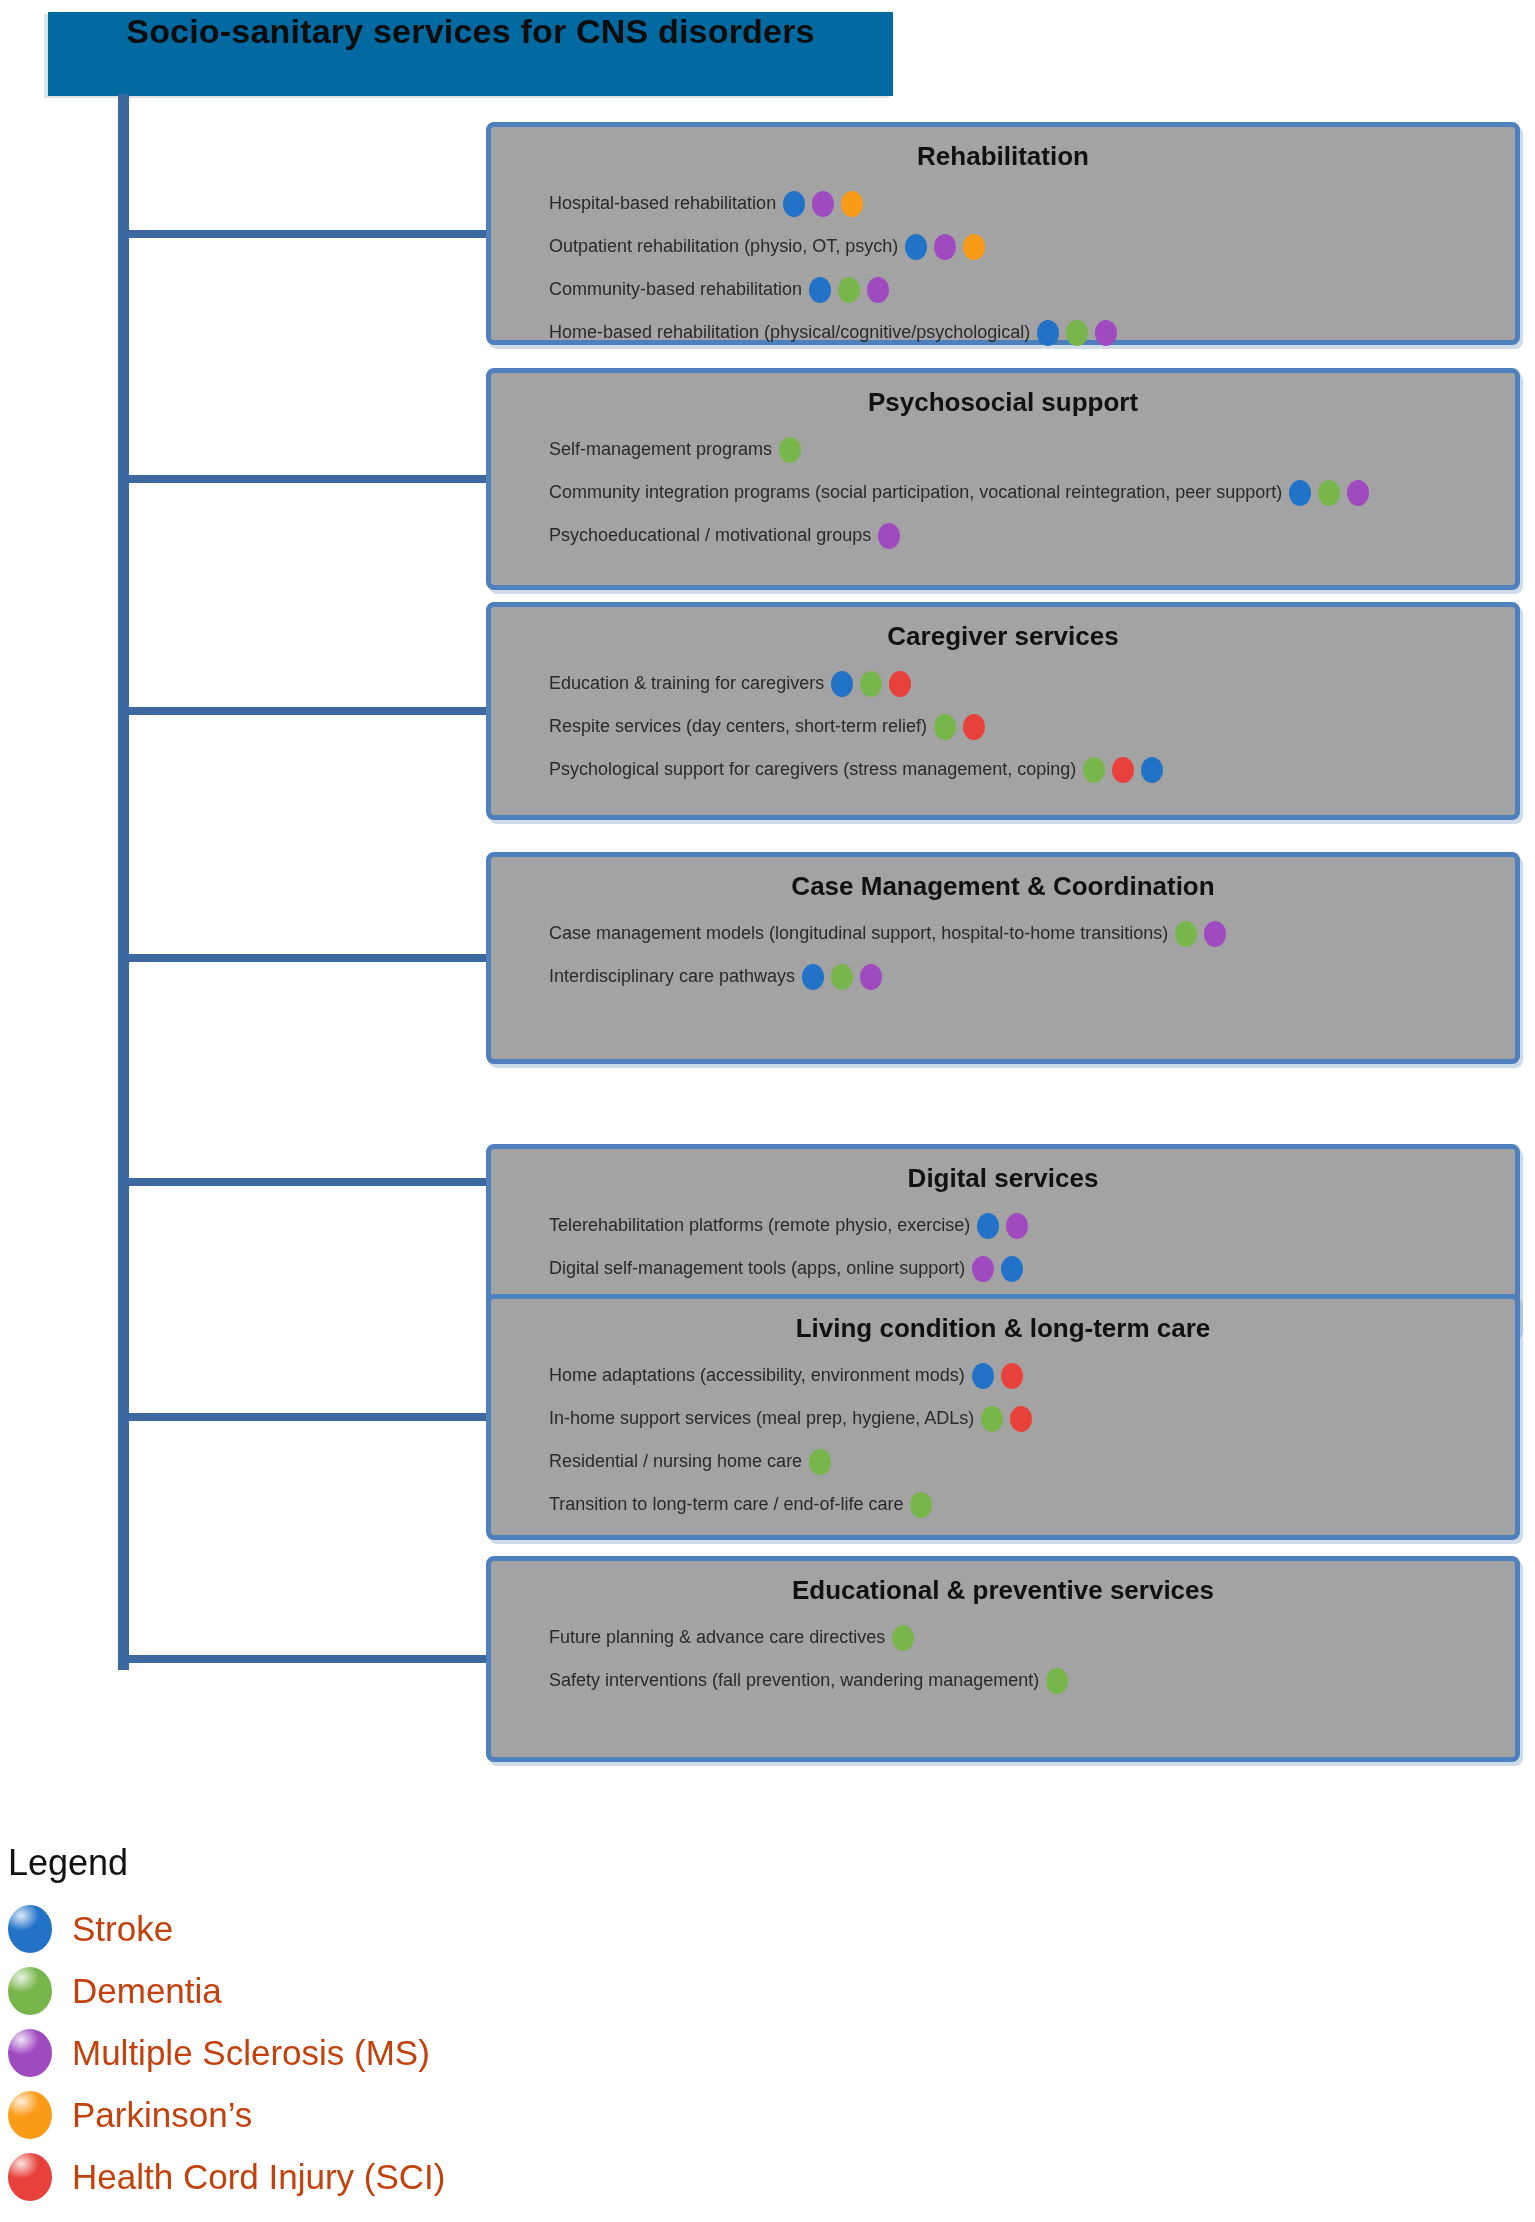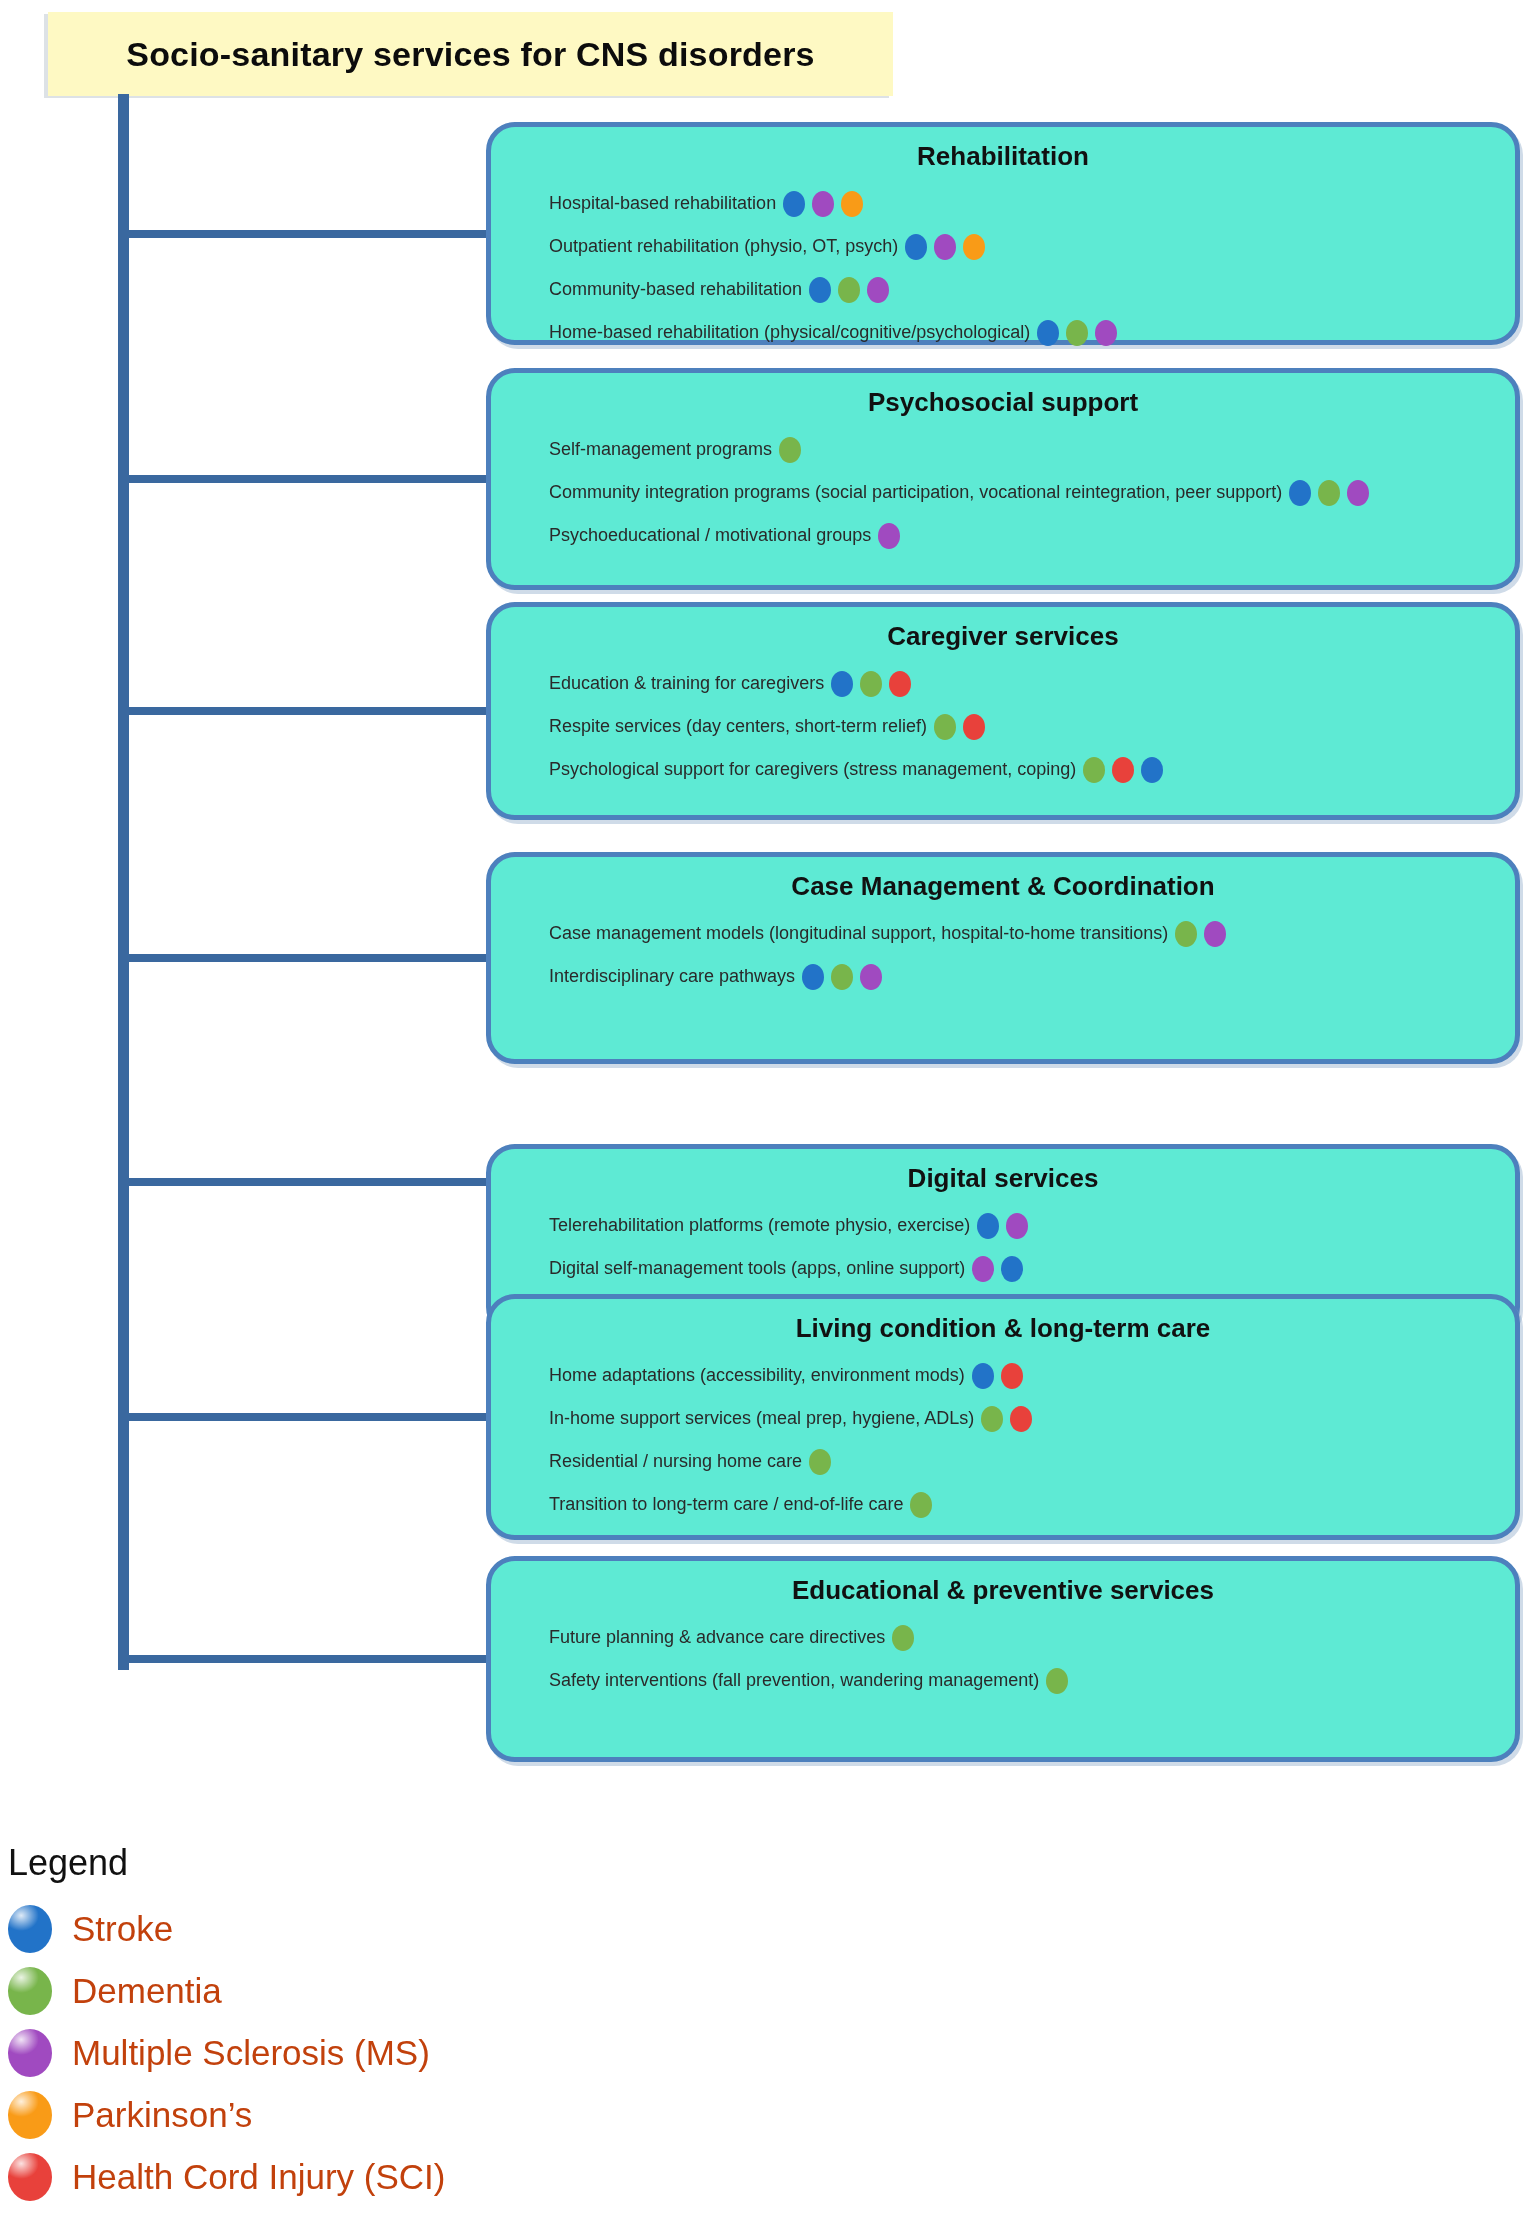--- a/index.html
+++ b/index.html
@@ -6,41 +6,41 @@
   #canvas{
     position:relative;
     width:1535px;height:2222px;
     background:#ffffff;
     font-family:"Liberation Sans","DejaVu Sans",sans-serif;
     overflow:hidden;
   }
   
   .root-box{
     position:absolute;left:48px;top:12px;width:845px;height:84px;
-    background:#fef9c3;
+    background:#0369a1;
     box-shadow:-4px 2px 0 rgba(180,190,200,.45);
-    display:flex;align-items:center;justify-content:center;
+    display:flex;justify-content:center;
   }
   .root-box span{
     font-size:34px;font-weight:bold;color:#0c0c0c;letter-spacing:.2px;
   }
   
   .trunk{
     position:absolute;left:118px;top:94px;width:11px;height:1576px;
     background:#3a689f;
   }
   .h-conn{
     position:absolute;left:118px;width:372px;height:8px;
     background:#3a689f;
   }
   
   .section-box{
     position:absolute;left:486px;width:1034px;
-    background:#5eead4;
-    border:5px solid #4d80bd;border-radius:29px;
+    background:#a3a3a3;
+    border:5px solid #4d80bd;border-radius:8px;
     box-shadow:3px 4px 0 rgba(130,160,195,.38);
     box-sizing:border-box;
   }
   .section-title{
     text-align:center;
     font-size:26px;font-weight:bold;color:#111;
     padding-top:14px;padding-bottom:6px;
   }
   .section-items{padding:0 14px 8px 10px;}
   .item{

